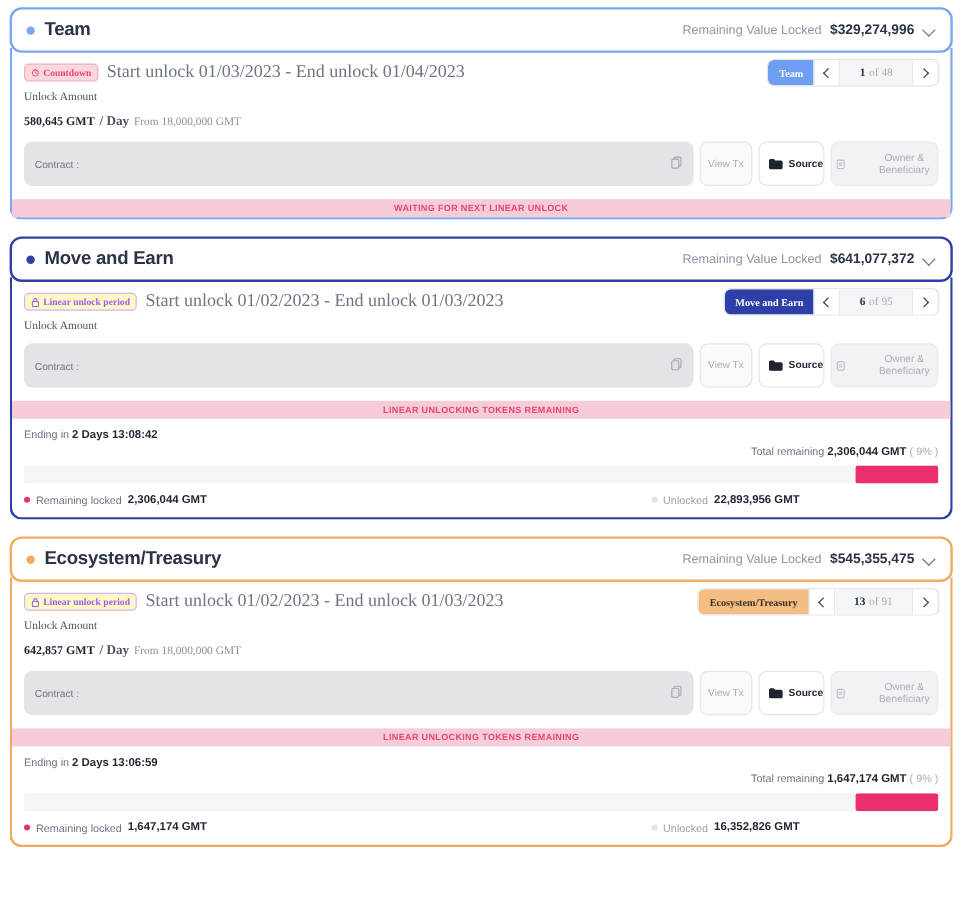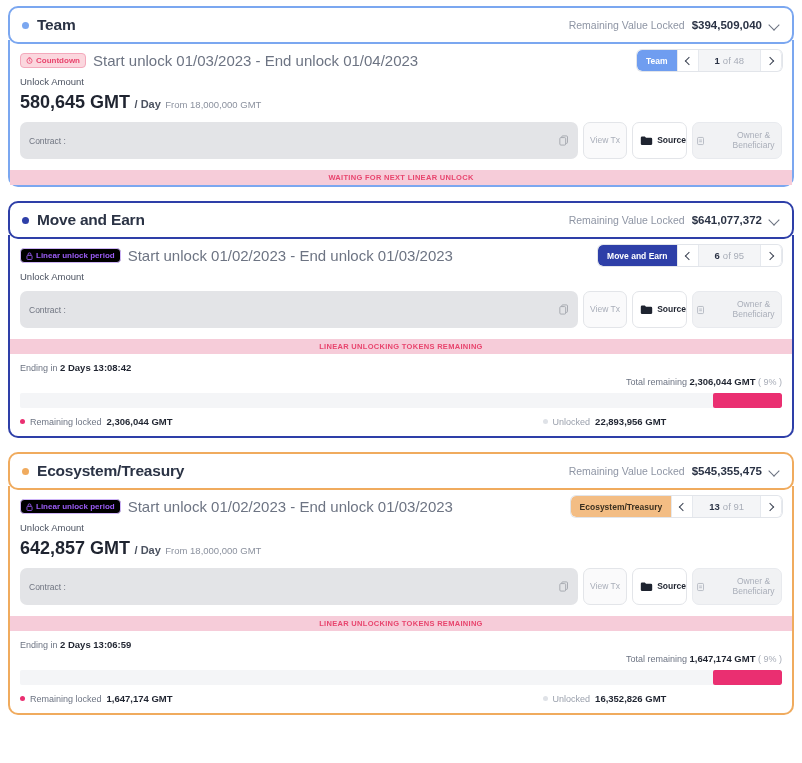--- a/index.html
+++ b/index.html
@@ -87,60 +87,61 @@
     margin-top: -4px;
     padding-top: 4px;
     position: relative;
     z-index: 1;
   }
 
   
   .body-top {
     padding: 8px 10px 0 10px;
     position: relative;
+    font-family: Liberation Serif, serif;
   }
   .tag-row { display: flex; align-items: center; gap: 7px; }
   .tag {
     display: inline-flex;
     align-items: center;
     gap: 3px;
     border-radius: 4px;
     padding: 1.5px 5px;
     font-size: 8px;
     font-weight: bold;
     line-height: 1.25;
     white-space: nowrap;
   }
   .tag.countdown {
     background: #fbd7de;
     color: #e8456e;
     border: 1px solid #f4a9bc;
   }
   .tag.linear {
-    background: #000000;
+    background: #fef9c3;
     color: #9b5cf6;
     border: 1px solid #ceb5f7;
   }
   .tag svg { display: block; }
   .range-text {
     font-size: 15px;
     color: #6d7483;
     white-space: nowrap;
   }
   .unlock-amount-label {
     font-size: 9.5px;
     color: #4b5260;
     margin-top: 7px;
   }
   .amount-line {
     margin-top: 5px;
     white-space: nowrap;
   }
   .amount-main {
-    font-size: 18px;
+    font-size: 10px;
     font-weight: bold;
     color: #1f2430;
   }
   .amount-per {
     font-size: 11px;
     font-weight: bold;
     color: #4b5260;
   }
   .amount-from {
     font-size: 9.5px;
@@ -346,21 +347,21 @@
 <div class="page">
 
   <div class="card" style="--accent:#7ba7f0">
     <div class="card-head">
       <div class="title-wrap">
         <span class="dot"></span>
         <span class="card-title">Team</span>
       </div>
       <div class="head-right">
         <span class="rvl-label">Remaining Value Locked</span>
-        <span class="rvl-value">$394,509,040</span>
+        <span class="rvl-value">$329,274,996</span>
         <span class="chev-down"></span>
       </div>
     </div>
 
     <div class="card-body">
       <div class="body-top">
         <div class="tag-row">
           <span class="tag countdown">
             <svg width="7" height="7" viewBox="0 0 12 12">
               <circle cx="6" cy="6.6" r="4.4" fill="none" stroke="#e8456e" stroke-width="1.3"></circle>

